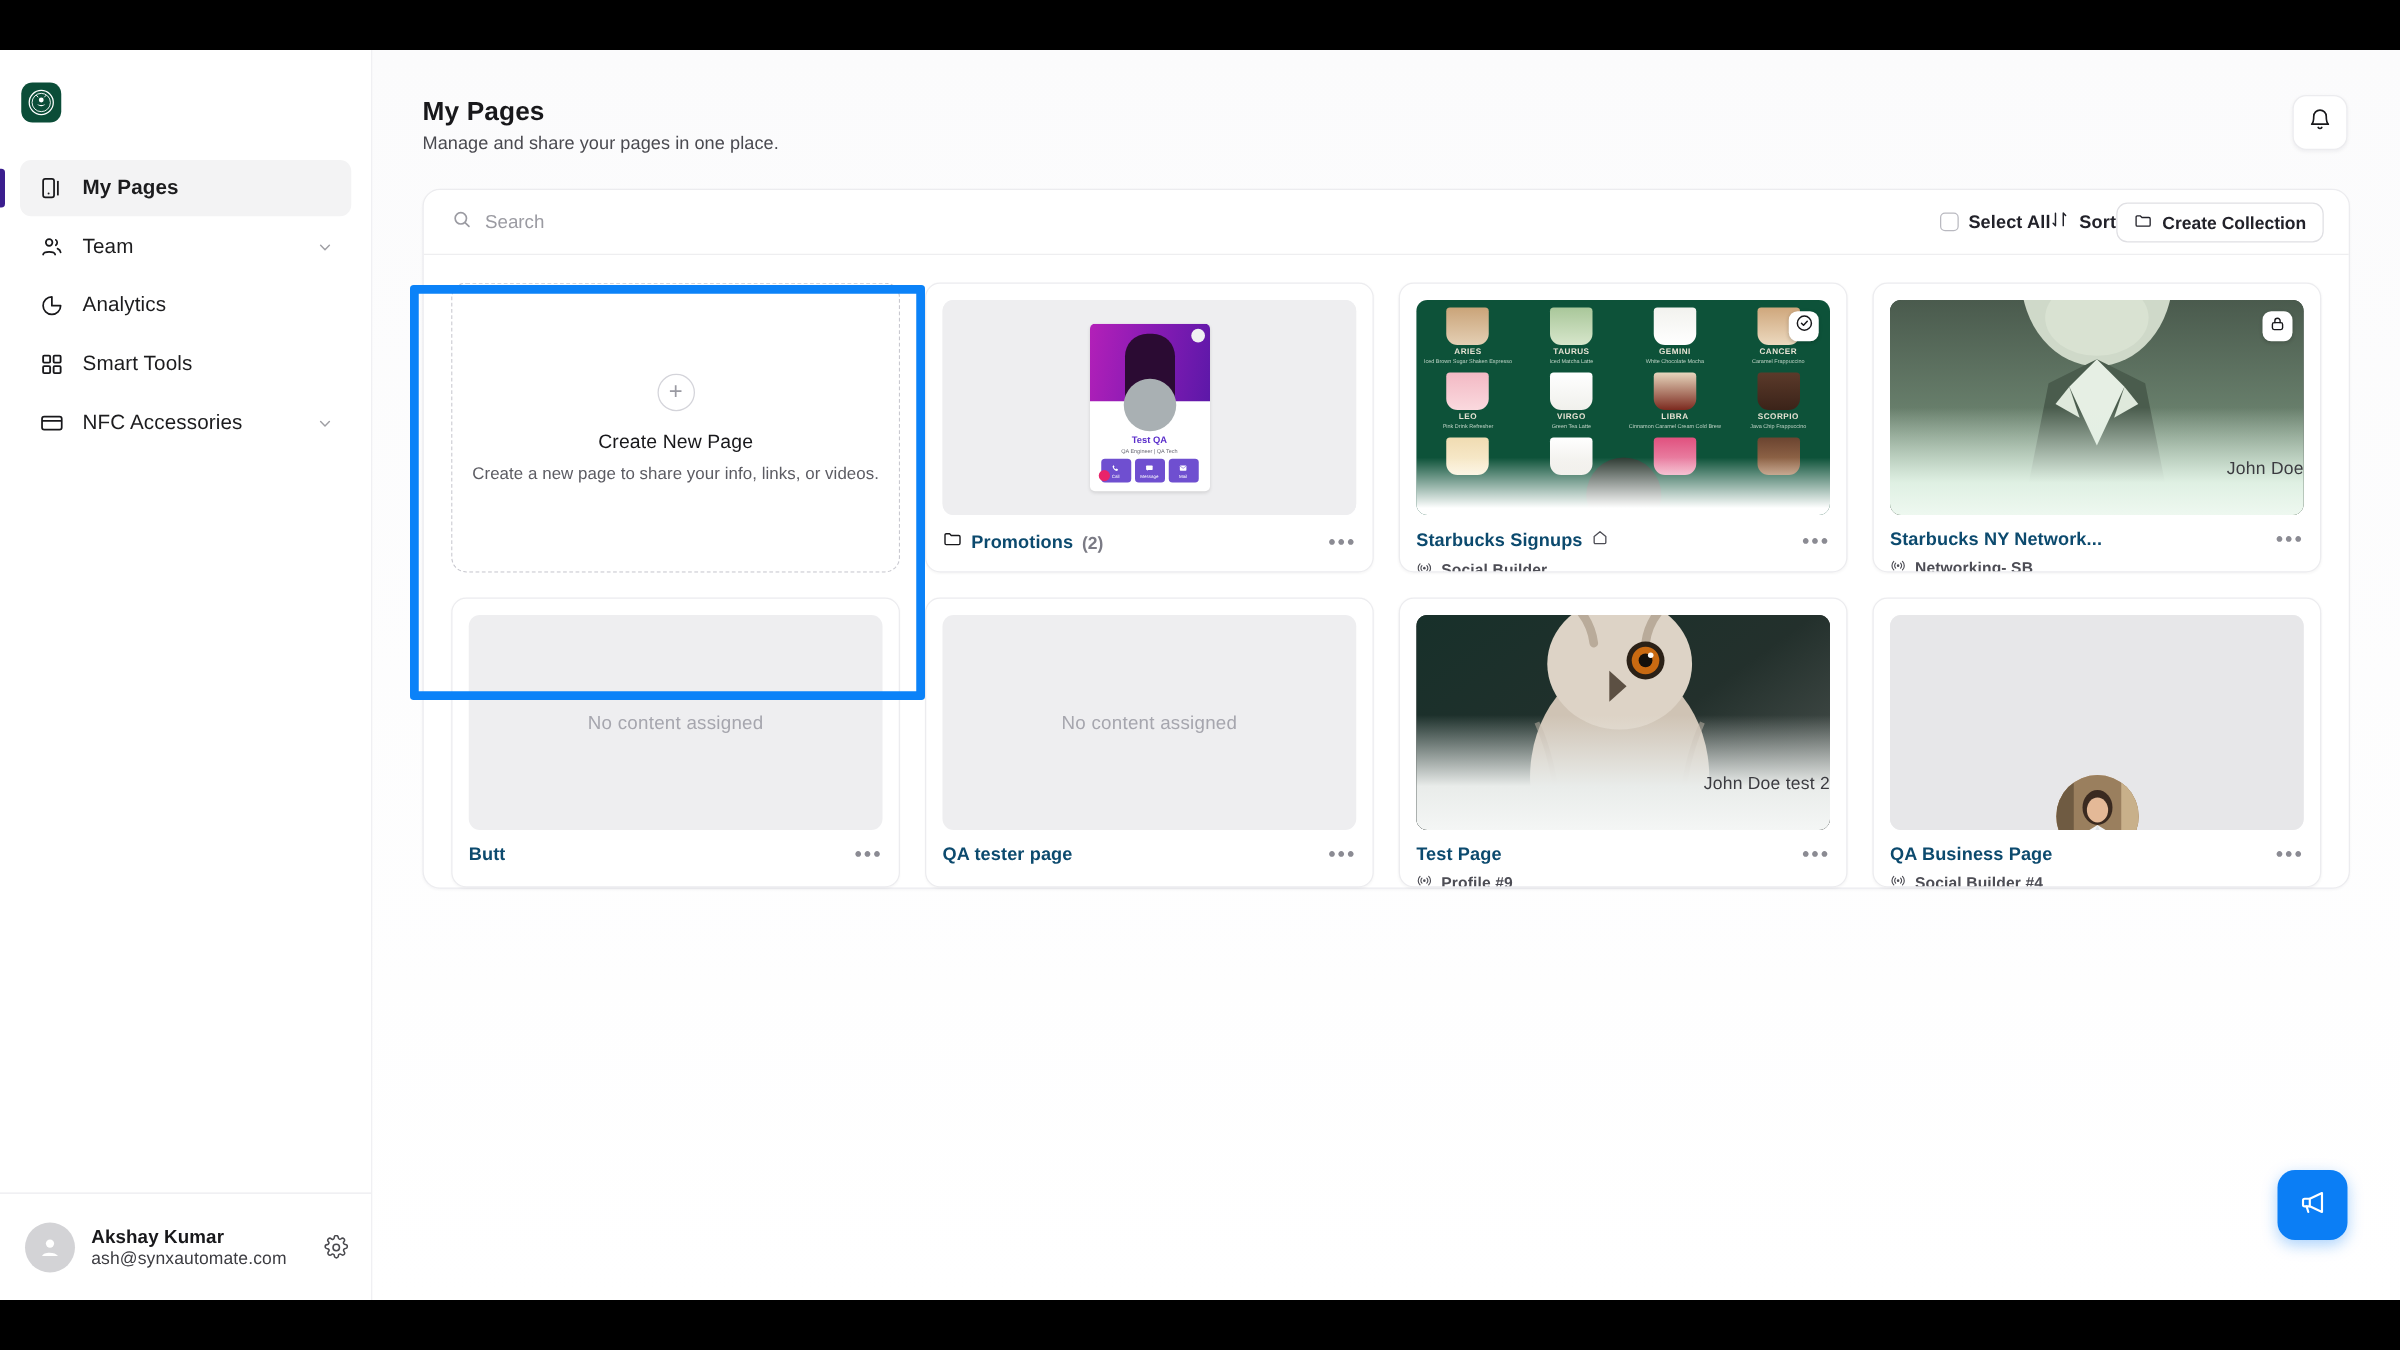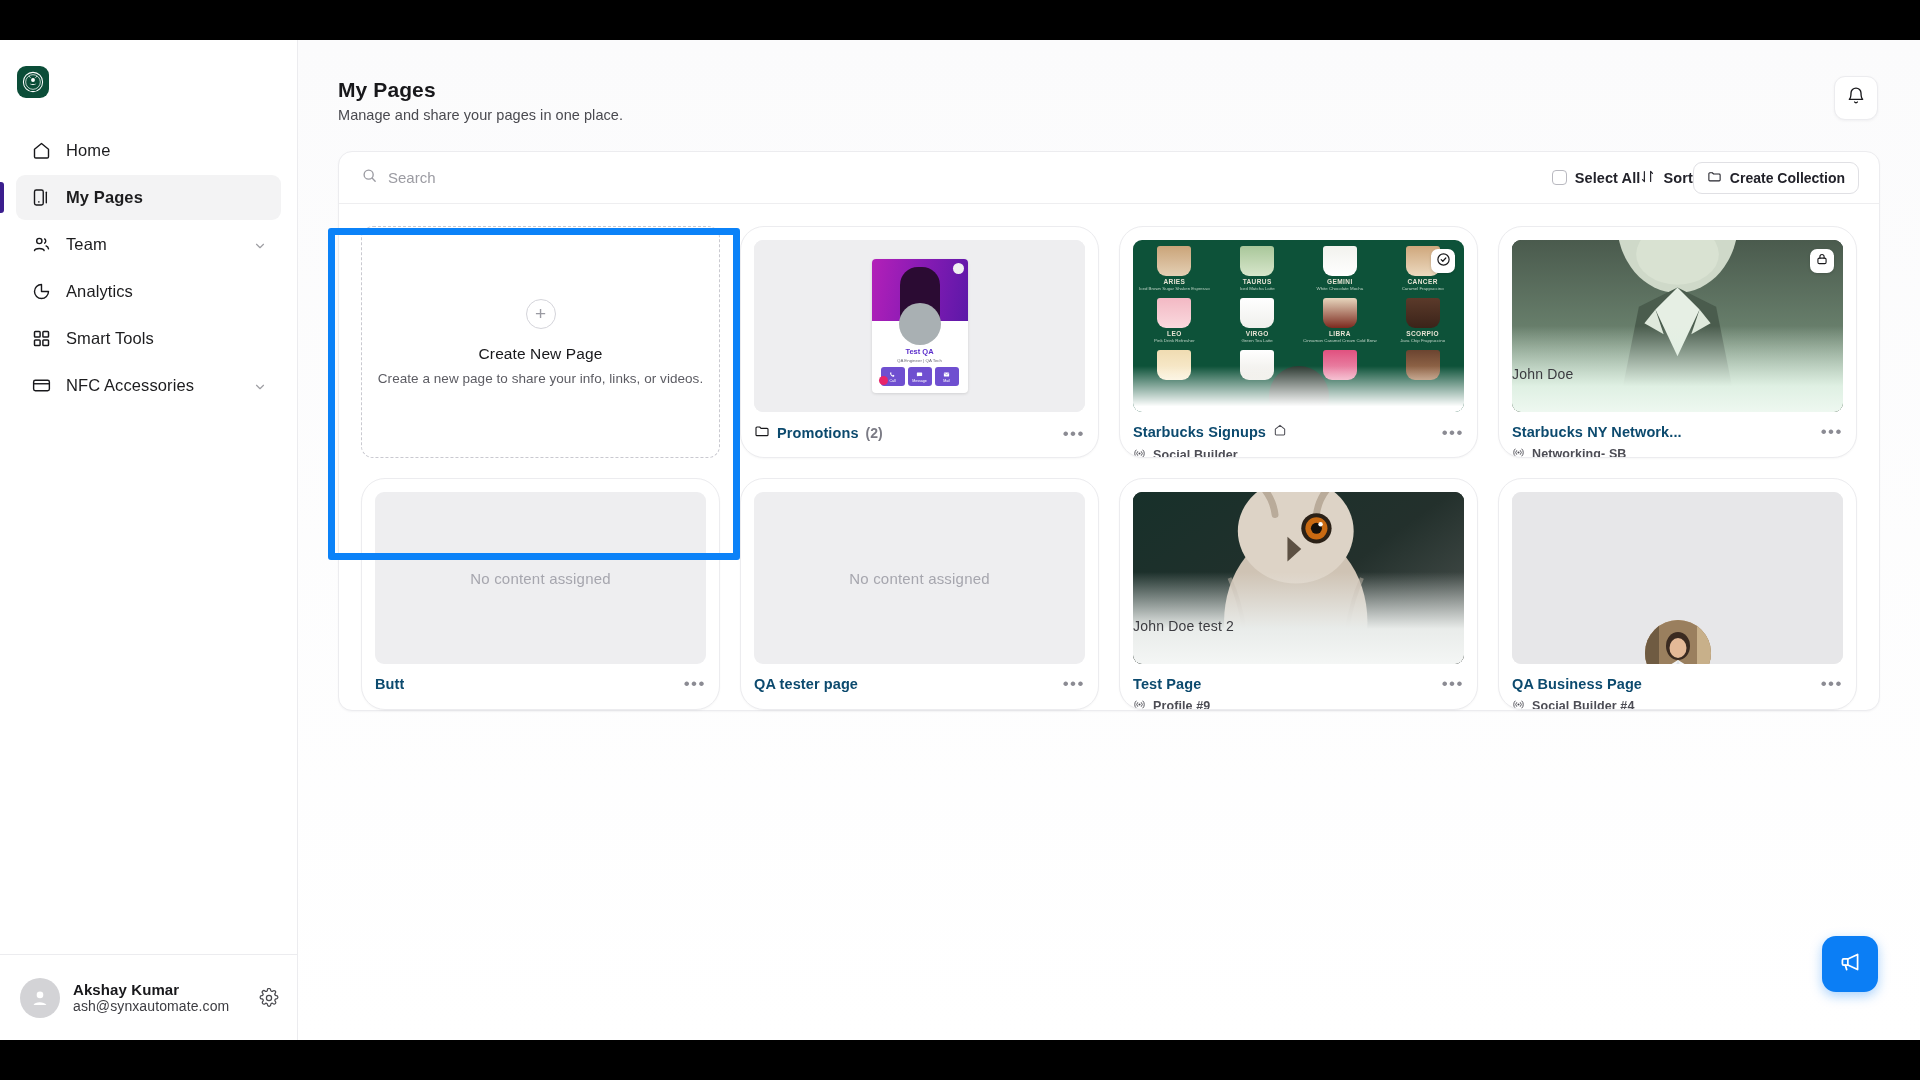--- a/index.html
+++ b/index.html
@@ -120,21 +120,21 @@
     background: #fff; cursor:pointer; font-size: 14px; font-weight: 600; color: #22222a;
   }
 
   .grid {
     padding: 22px 22px 0 22px;
     display: grid;
     grid-template-columns: repeat(4, 1fr);
     gap: 20px;
   }
   .card {
-    background: #fff; border: 1px solid #ececef; border-radius: 24px;
+    background: #fff; border: 1px solid #ececef; border-radius: 12px;
     box-shadow: 0 1px 2px rgba(16,24,40,.035);
     height: 232px; padding: 13px; position: relative; overflow: hidden;
     cursor: pointer;
   }
   .create-card {
     border: 1.6px dashed #c9c9d0; border-radius: 12px; background: #fff;
     height: 232px; display:flex; flex-direction:column;
     align-items:center; justify-content:center; gap: 0; cursor:pointer;
     box-shadow: none;
   }
@@ -174,21 +174,21 @@
   .zsub { font-size:4.4px; color:#bfd3c6; text-align:center; line-height:1.25; margin-top:1px;}
   .zfade { position:absolute; left:0; right:0; bottom:0; height:46px;
            background:linear-gradient(180deg,rgba(255,255,255,0) 0%,#ffffff 88%); }
   .zface { position:absolute; left:50%; bottom:-14px; transform:translateX(-50%);
            width:60px; height:60px; border-radius:50%; overflow:hidden;
            background:#2e3b33; }
 
   .art-portrait { position:absolute; inset:0; background:#233026; }
   .pfade { position:absolute; left:0; right:0; bottom:0; height:86px;
            background:linear-gradient(180deg,rgba(223,239,226,0) 0%,#dff0e3 70%, #eef8f0 100%); }
-  .pname { position:absolute; left:0; right:0; bottom:30px; text-align:left;
+  .pname { position:absolute; left:0; right:0; bottom:30px; text-align:right;
            font-size:14px; color:#3b3b40; font-weight:500; letter-spacing:.2px; }
 
   .art-owl { position:absolute; inset:0; background:#1c241f; }
   .ofade { position:absolute; left:0; right:0; bottom:0; height:92px;
            background:linear-gradient(180deg,rgba(240,242,241,0) 0%,#e9ecea 62%, #f4f6f5 100%); }
 
   .art-qabiz { position:absolute; inset:0; background:#e7e7e9; }
   .qa-avatar { position:absolute; left:50%; bottom:-22px; transform:translateX(-50%);
                width:66px; height:66px; border-radius:50%; overflow:hidden; background:#c9a985; }
 
@@ -238,28 +238,20 @@
           <circle cx="12" cy="12" r="8" fill="none" stroke="#ffffff" stroke-width=".8"></circle>
           <circle cx="12" cy="9.8" r="2.1" fill="#ffffff"></circle>
           <path d="M8.4 13.6c1.4 2.1 5.8 2.1 7.2 0-1.2.9-6 .9-7.2 0z" fill="#ffffff"></path>
           <path d="M9.1 7.2l-1.3-1.5M14.9 7.2l1.3-1.5" stroke="#ffffff" stroke-width=".8" stroke-linecap="round"></path>
         </svg>
       </div>
     </div>
 
     <nav class="nav">
 
-      <div class="nav-item">
-        <span class="nav-icon">
-          <svg width="21" height="21" viewBox="0 0 24 24" fill="none" stroke="#18181b" stroke-width="1.6" stroke-linecap="round" stroke-linejoin="round">
-            <path d="M4 10.5 12 4l8 6.5V19a1.5 1.5 0 0 1-1.5 1.5h-13A1.5 1.5 0 0 1 4 19z"></path>
-          </svg>
-        </span>
-        <span class="label">Home</span>
-      </div>
 
       <div class="nav-item active">
         <span class="nav-icon">
           <svg width="21" height="21" viewBox="0 0 24 24" fill="none" stroke="#18181b" stroke-width="1.6" stroke-linecap="round" stroke-linejoin="round">
             <rect x="4" y="3.5" width="10" height="17" rx="2"></rect>
             <path d="M17.5 6v12"></path>
             <circle cx="9" cy="17" r=".9" fill="#18181b" stroke="none"></circle>
           </svg>
         </span>
         <span class="label">My Pages</span>

